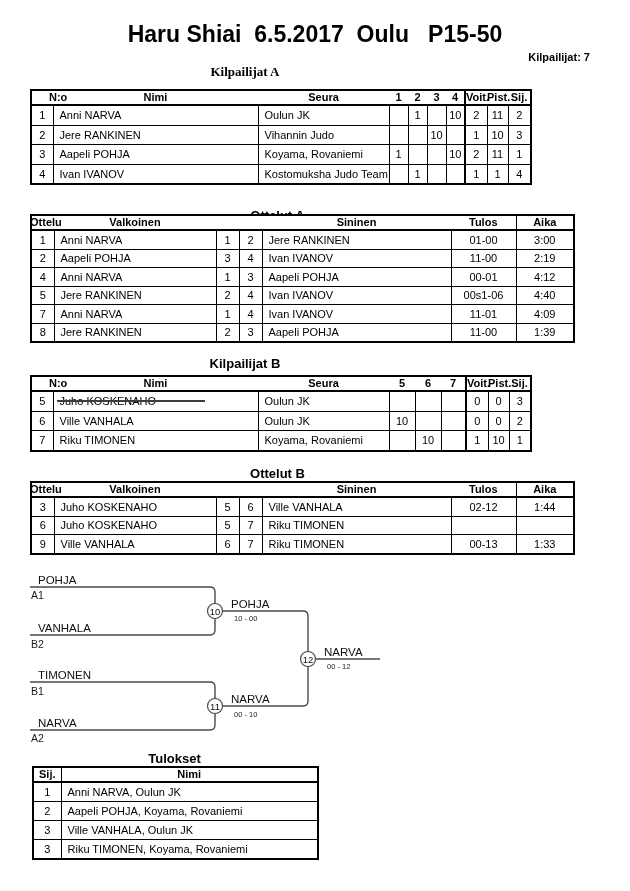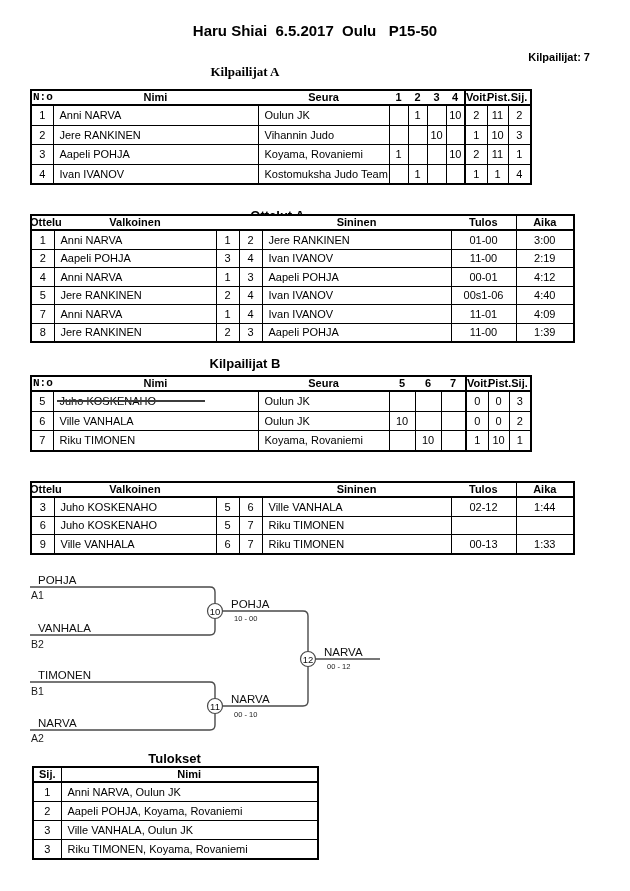--- a/index.html
+++ b/index.html
@@ -3,21 +3,21 @@
 <meta charset="utf-8">
 <style>
   html,body { margin:0; padding:0; background:#e8e8e8; }
   #page {
     position:relative; width:630px; height:891px; background:#ffffff;
     font-family:"Liberation Sans", sans-serif; color:#000; overflow:hidden;
     margin:0 auto;
   }
   .main-title {
     position:absolute; top:23px; left:0; width:630px; text-align:center;
-    font-size:15px; font-weight:bold; white-space:pre; line-height:1;
+    font-size:23px; font-weight:bold; white-space:pre; line-height:1;
   }
   .participants {
     position:absolute; top:51px; right:40px; font-size:11px; font-weight:bold;
   }
   .sec-title {
     position:absolute; font-size:13px; font-weight:bold; text-align:center; line-height:14px;
   }
   table.tbl {
     position:absolute; border-collapse:collapse; table-layout:fixed;
     border:2px solid #000; font-size:11px; background:#fff;
@@ -28,21 +28,21 @@
     font-size:11px;
   }
   .tbl td {
     border:1px solid #000; padding:0; text-align:center; white-space:nowrap;
     overflow:hidden; font-size:11px;
   }
   .kilp td { height:18.5px; }
   .ott  td { height:17.5px; }
   .tul  td { height:18px; }
   td.cell-left { text-align:left; padding:0 2px 0 6px; }
-  th.h-left { text-align:left; padding-left:1px;font-family:Liberation Mono, monospace; }
+  th.h-left { text-align:left; padding-left:17px; }
   th.h-ottelu { text-align:left; text-indent:-2px; }
   .thick-l { border-left:2px solid #000 !important;margin-top:12px; }
   .thin-l  { border-left:1px solid #000;margin-top:39px; }
   tr.struck-row .c-name { position:relative; }
   tr.struck-row .c-name::after {
     content:""; position:absolute; left:3px; top:calc(50% - 1px);
     width:148px; border-top:2px solid #3c3c3c;
   }
   #bracket-svg { position:absolute; top:565px; left:0; }
   .bk-line { fill:none; stroke:#4a4a4a; stroke-width:1.4; }
@@ -280,20 +280,21 @@
         <td></td>
         <td>10</td>
         <td></td>
         <td class="thick-l">1</td>
         <td>10</td>
         <td>1</td>
       </tr>
       </tbody>
   </table>
 
+  <div class="sec-title" style="top:467px;left:0;width:555px;">Ottelut B</div>
   <table class="tbl ott" style="top:481px;left:30px;width:543px;">
     <colgroup>
       <col style="width:23px">
         <col style="width:162px">
         <col style="width:23px">
         <col style="width:23px">
       <col style="width:189px">
         <col style="width:65px">
         <col style="width:58px">
     </colgroup>

